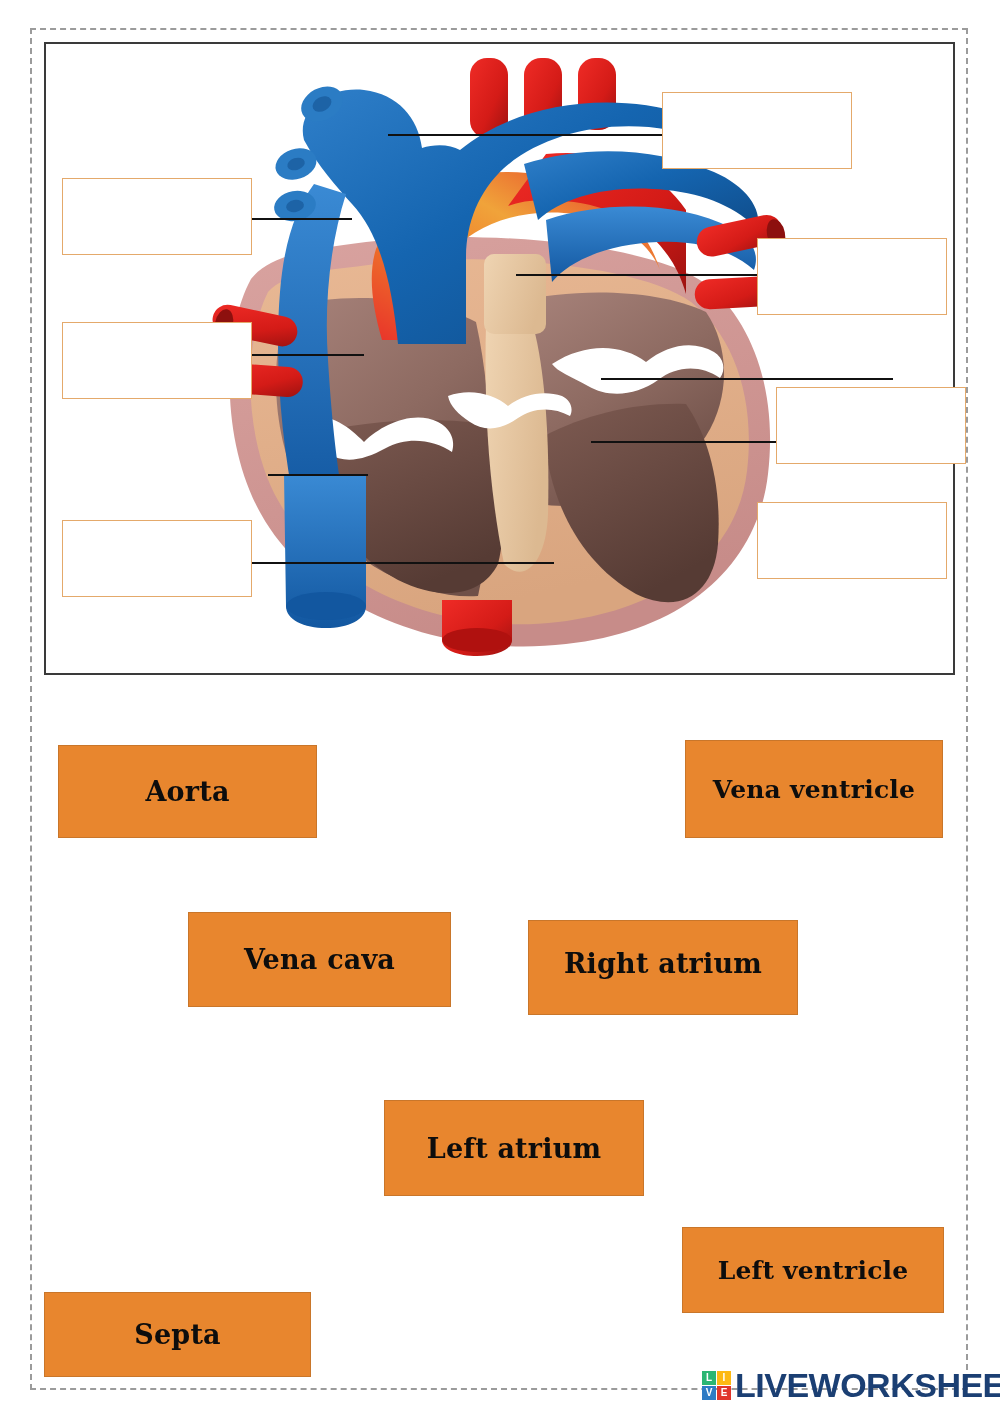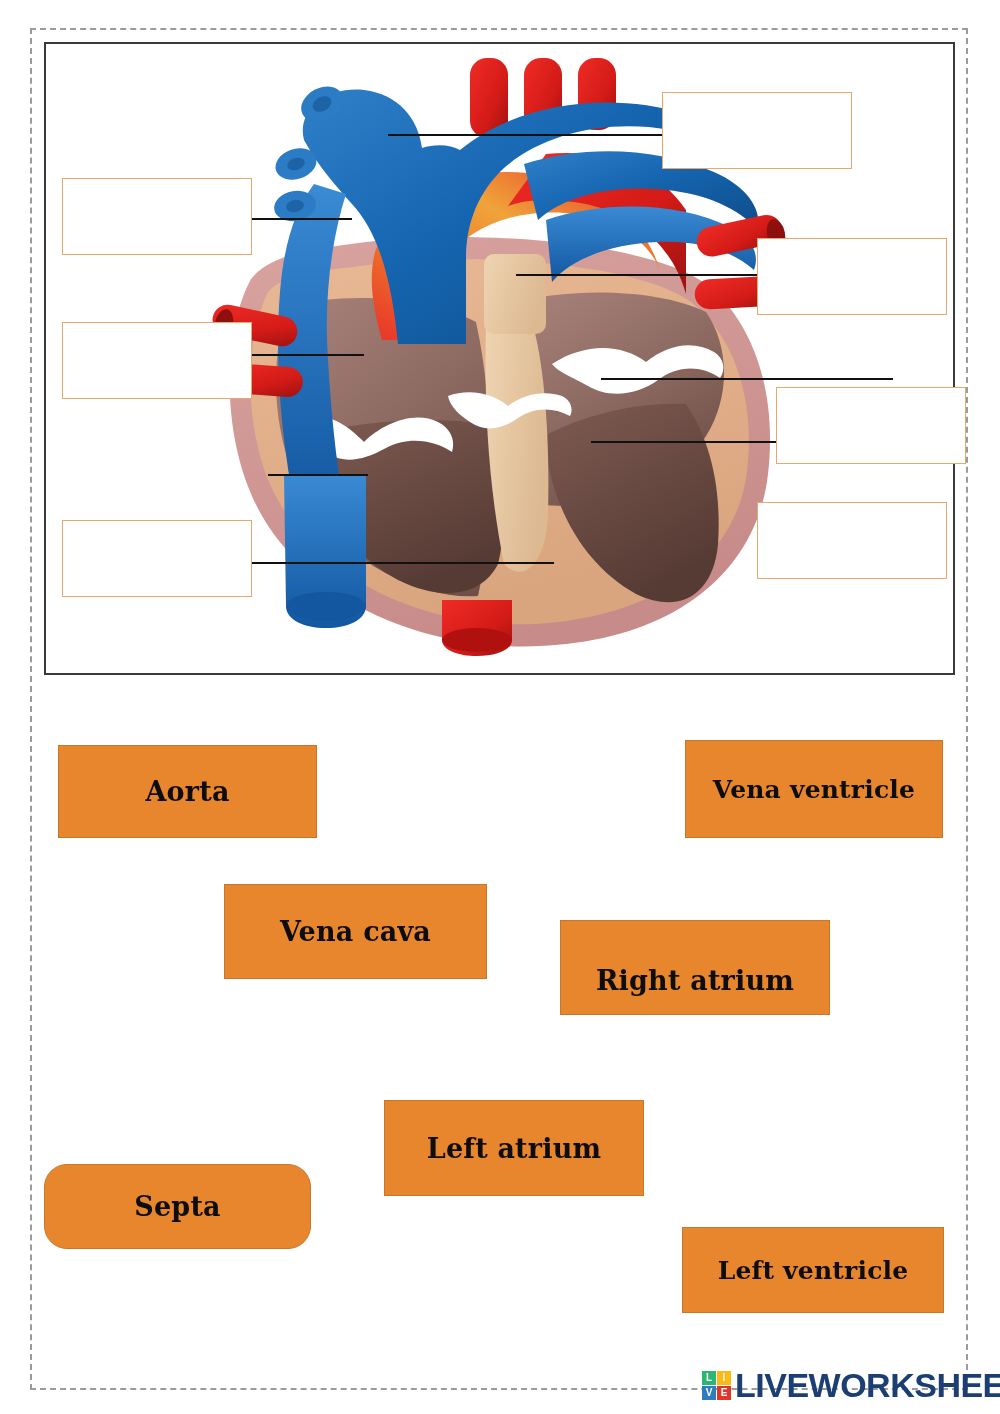--- a/index.html
+++ b/index.html
@@ -231,27 +231,27 @@
   <div class="ansbox" style="left:776px;top:387px;width:190px;height:77px;"></div>
 
   <div class="ansbox" style="left:757px;top:502px;width:190px;height:77px;"></div>
 
   <div class="ansbox" style="left:62px;top:520px;width:190px;height:77px;"></div>
 
   <div class="tile" style="left:58px;top:745px;width:259px;height:93px;">Aorta</div>
 
   <div class="tile" style="left:685px;top:740px;width:258px;height:98px;font-size:25px;">Vena ventricle</div>
 
-  <div class="tile" style="left:188px;top:884px;width:263px;height:95px;margin-left:36px;">Vena cava</div>
-
-  <div class="tile" style="left:560px;top:920px;width:270px;height:95px;align-items:flex-start;padding-top:46px;">Right atrium</div>
+  <div class="tile" style="left:188px;top:912px;width:263px;height:95px;">Vena cava</div>
+
+  <div class="tile" style="left:528px;top:920px;width:270px;height:95px;align-items:flex-start;padding-top:29px;">Right atrium</div>
 
   <div class="tile" style="left:384px;top:1100px;width:260px;height:96px;text-align:right;">Left atrium</div>
 
-  <div class="tile" style="left:44px;top:1164px;width:267px;height:85px;border-radius:23px;">Septa</div>
+  <div class="tile" style="left:44px;top:1292px;width:267px;height:85px;">Septa</div>
 
   <div class="tile" style="left:682px;top:1227px;width:262px;height:86px;font-size:25px;">Left ventricle</div>
 
   <div class="lw-logo" style="left:702px;top:1368px;">
     <div class="lw-blocks">
       <span class="b1">L</span>
       <span class="b2">I</span>
       <span class="b3">V</span>
       <span class="b4">E</span>
     </div>

